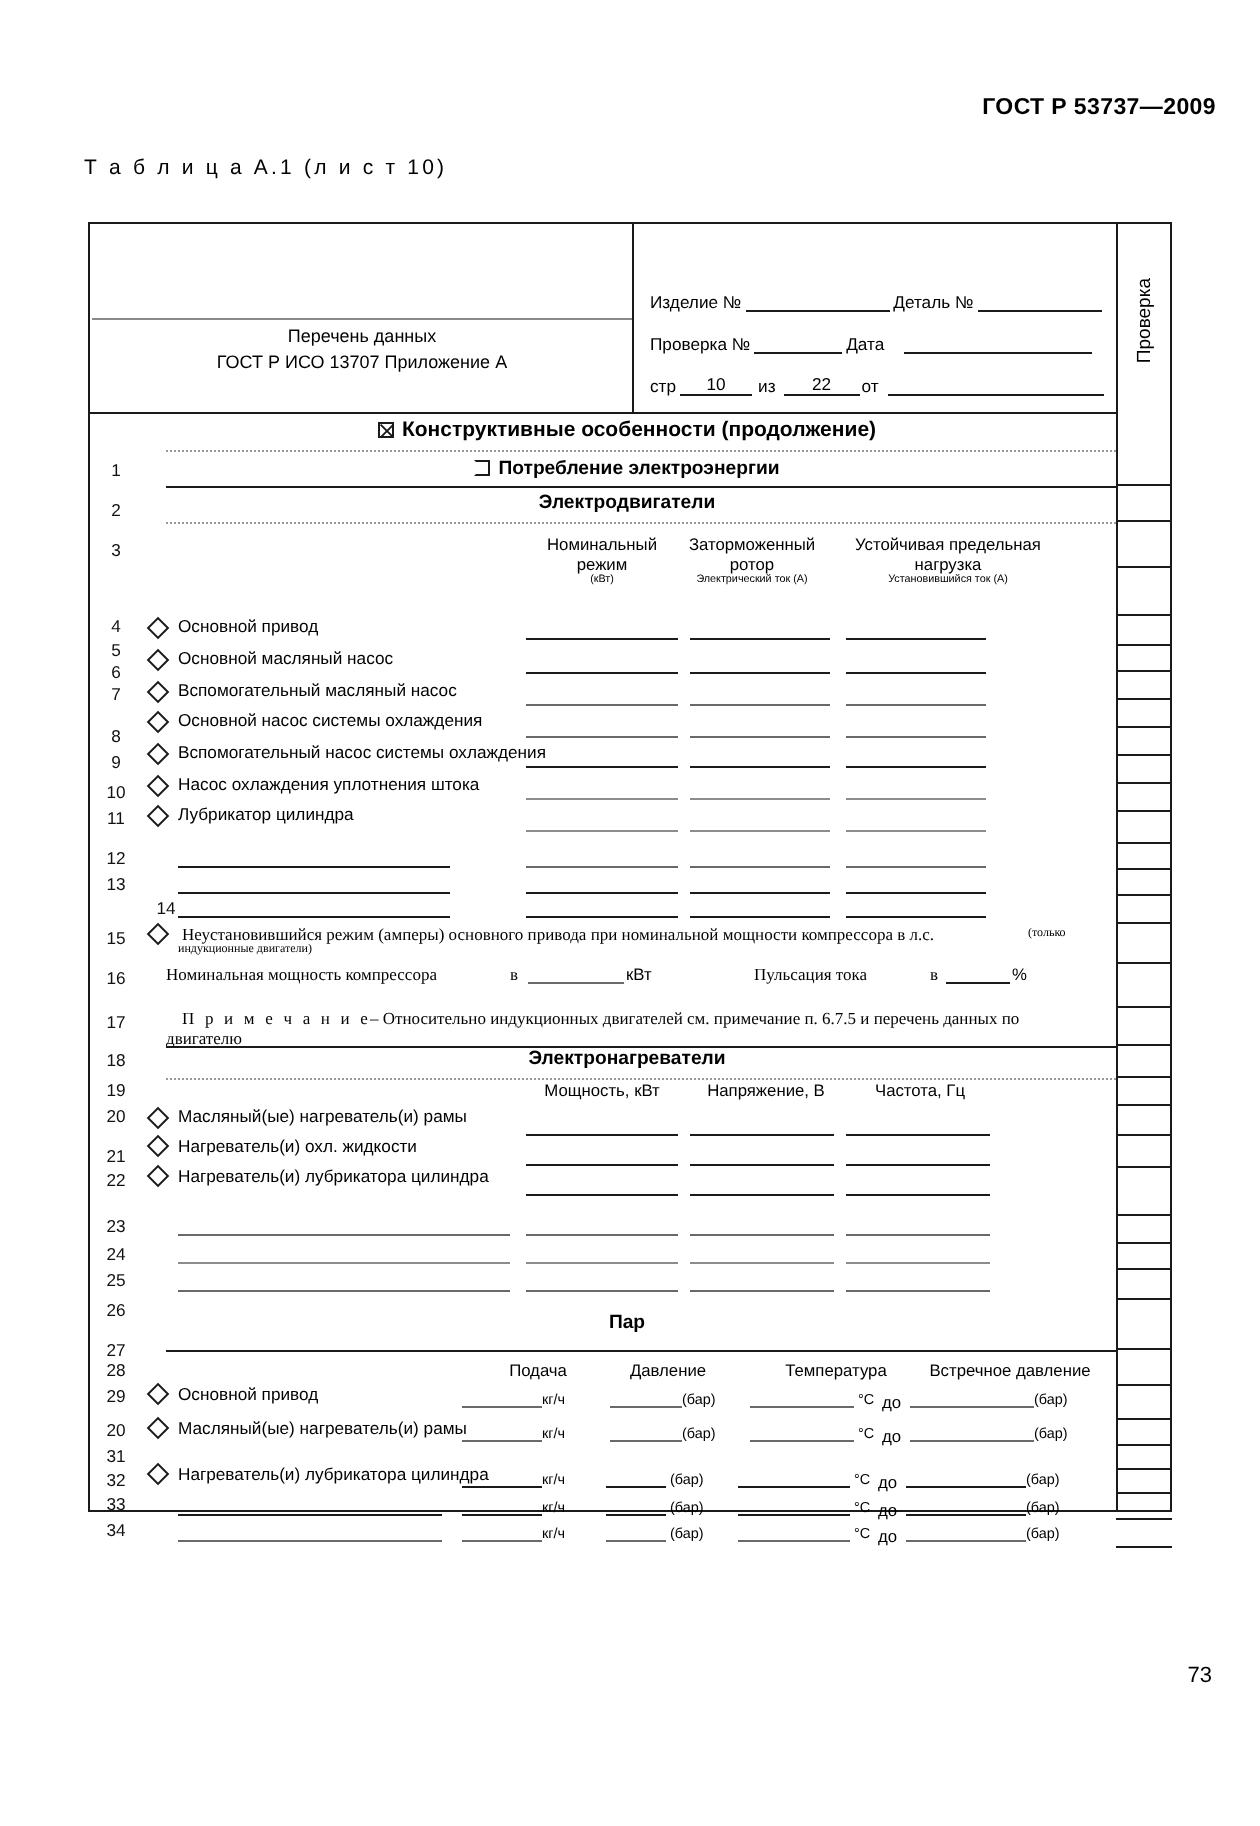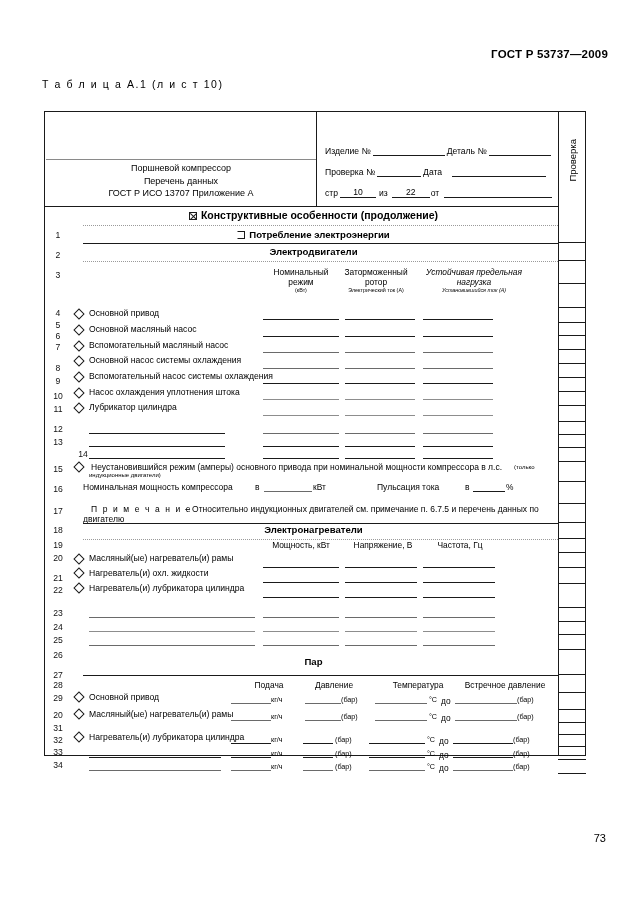--- a/index.html
+++ b/index.html
@@ -224,20 +224,21 @@
     height: 0;
     border-bottom: 1px solid #1a1a1a;
   }
   .uline.soft { border-bottom-color: #6a6a6a; }
   .uline.softer { border-bottom-color: #8d8d8d; }
 
   .freetext {
     position: absolute;
     font-size: 8.5px;
     white-space: nowrap;
+    font-family: Liberation Serif, serif;
   }
   .freetext.tiny { font-size: 6px; }
   .freetext.spaced { letter-spacing: 1.6px; }
 
   .unit {
     position: absolute;
     font-size: 7.2px;
     white-space: nowrap;
   }
   .unit.b { font-size: 8.4px; }
@@ -293,21 +294,20 @@
         <span class="blank val" style="width:36px;">10</span>
         <span class="lbl" style="margin-left:3px;">из</span>
         <span class="blank val" style="width:38px;margin-left:2px;">22</span>
         <span class="lbl" style="margin-left:1px;">от</span>
         <span class="blank" style="width:108px;margin-left:3px;"></span>
       </div>
     </div>
 
     <div class="hline faint" style="left:1px;top:47px;width:270px;"></div>
     <div class="title-block">
-      <div>Поршневой компрессор</div>
       <div>Перечень данных</div>
       <div>ГОСТ Р ИСО 13707 Приложение А</div>
     </div>
     <div class="hline" style="left:0px;top:94px;width:513px;"></div>
 
     <div class="sect-title big" style="top:97px;">
       <span class="cbox checked"></span><span>Конструктивные особенности (продолжение)</span>
     </div>
     <div class="hline dotted" style="left:38px;top:113px;width:475px;"></div>
 
@@ -326,21 +326,21 @@
     <div class="colhead" style="left:218px;top:155px;width:76px;">
       <span>Номинальный</span><br>
       <span>режим</span>
       <span class="sub">(кВт)</span>
     </div>
     <div class="colhead" style="left:288px;top:155px;width:86px;">
       <span>Заторможенный</span><br>
       <span>ротор</span>
       <span class="sub">Электрический ток (А)</span>
     </div>
-    <div class="colhead" style="left:368px;top:155px;width:122px;font-style:italic;">
+    <div class="colhead" style="left:368px;top:155px;width:122px;">
       <span>Устойчивая предельная</span><br>
       <span>нагрузка</span>
       <span class="sub">Установившийся ток (А)</span>
     </div>
 
     <div class="rownum" style="top:196px;">4</div>
     <div class="diamond" style="left:30px;top:198px;"></div>
     <div class="item-label" style="left:44px;top:196px;">Основной привод</div>
     <div class="uline" style="left:218px;top:207px;width:76px;"></div>
     <div class="uline" style="left:300px;top:207px;width:70px;"></div>

